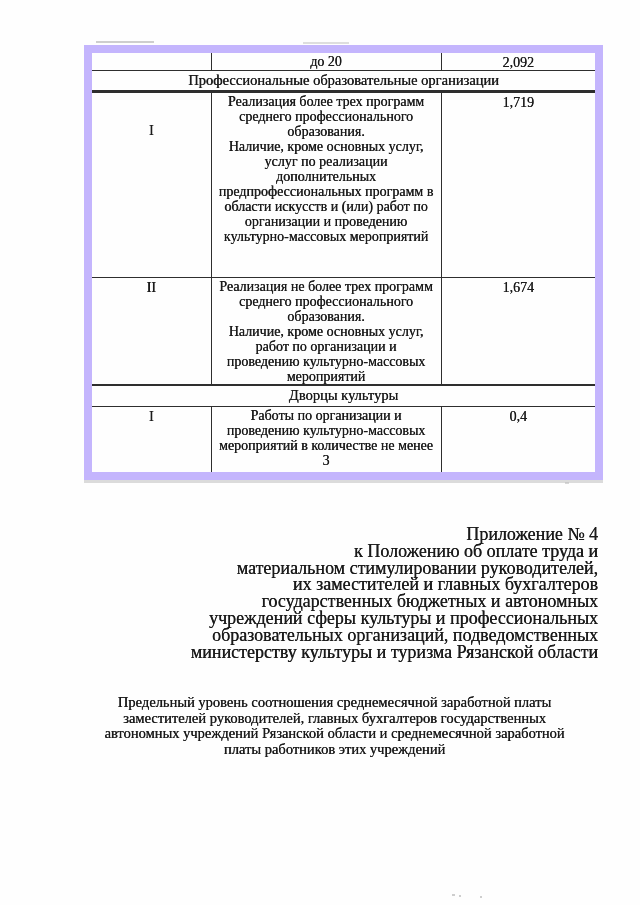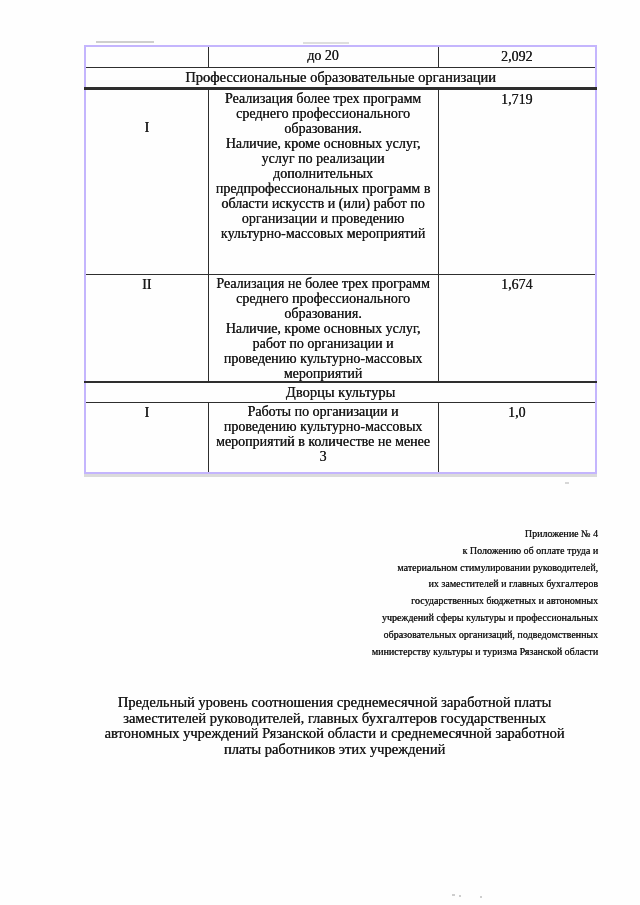--- a/index.html
+++ b/index.html
@@ -15,21 +15,21 @@
     background: #fefefe;
     overflow: hidden;
   }
   
   .doc-table {
     position: absolute;
     left: 84px; top: 45px;
     width: 511px;
     border-collapse: collapse;
     table-layout: fixed;
-    border: 2px solid #c4b5fd;
+    border: 8px solid #c4b5fd;
     box-shadow: 0 3px 0 rgba(140,140,140,0.30);
     font-size: 14px;
     line-height: 15px;
     text-shadow: 0.3px 0 currentColor; 
   }
   .doc-table col.c1 { width: 123px; }
   .doc-table col.c2 { width: 230px; }
   .doc-table col.c3 { width: 158px; }
   .doc-table td {
     border: 1.5px solid #2e2e2e;
@@ -49,21 +49,21 @@
   td.num-cell { padding-top: 2px; }
   tr.r3 td.num-cell { padding-top: 30px; }
   td.desc-cell { white-space: pre-line; padding-left: 7px; padding-right: 7px; }
   td.val-cell { padding-top: 2px; }
   
   .appendix-block {
     position: absolute;
     top: 526px; right: 42px;
     width: 430px;
     text-align: right;
-    font-size: 10px;
+    font-size: 18px;
     line-height: 16.8px;
     white-space: pre-line;
     text-shadow: 0.3px 0 currentColor;
   }
   .title-block {
     position: absolute;
     top: 695px; left: 62px;
     width: 545px;
     text-align: center;
     font-size: 14.5px;
@@ -111,21 +111,21 @@
         <td class="desc-cell">Реализация не более трех программ среднего профессионального образования.
 Наличие, кроме основных услуг, работ по организации и проведению культурно-массовых мероприятий</td>
         <td class="val-cell">1,674</td>
       </tr>
       <tr class="r5">
         <td class="section-cell" colspan="3">Дворцы культуры</td>
       </tr>
       <tr class="r6">
         <td class="num-cell">I</td>
         <td class="desc-cell">Работы по организации и проведению культурно-массовых мероприятий в количестве не менее 3</td>
-        <td class="val-cell">1,0</td>
+        <td class="val-cell">0,4</td>
       </tr>
     </tbody>
   </table>
 
   <div class="appendix-block">Приложение № 4
 к Положению  об оплате труда и
 материальном стимулировании руководителей,
 их заместителей и главных бухгалтеров
 государственных бюджетных и автономных
 учреждений сферы культуры и профессиональных

